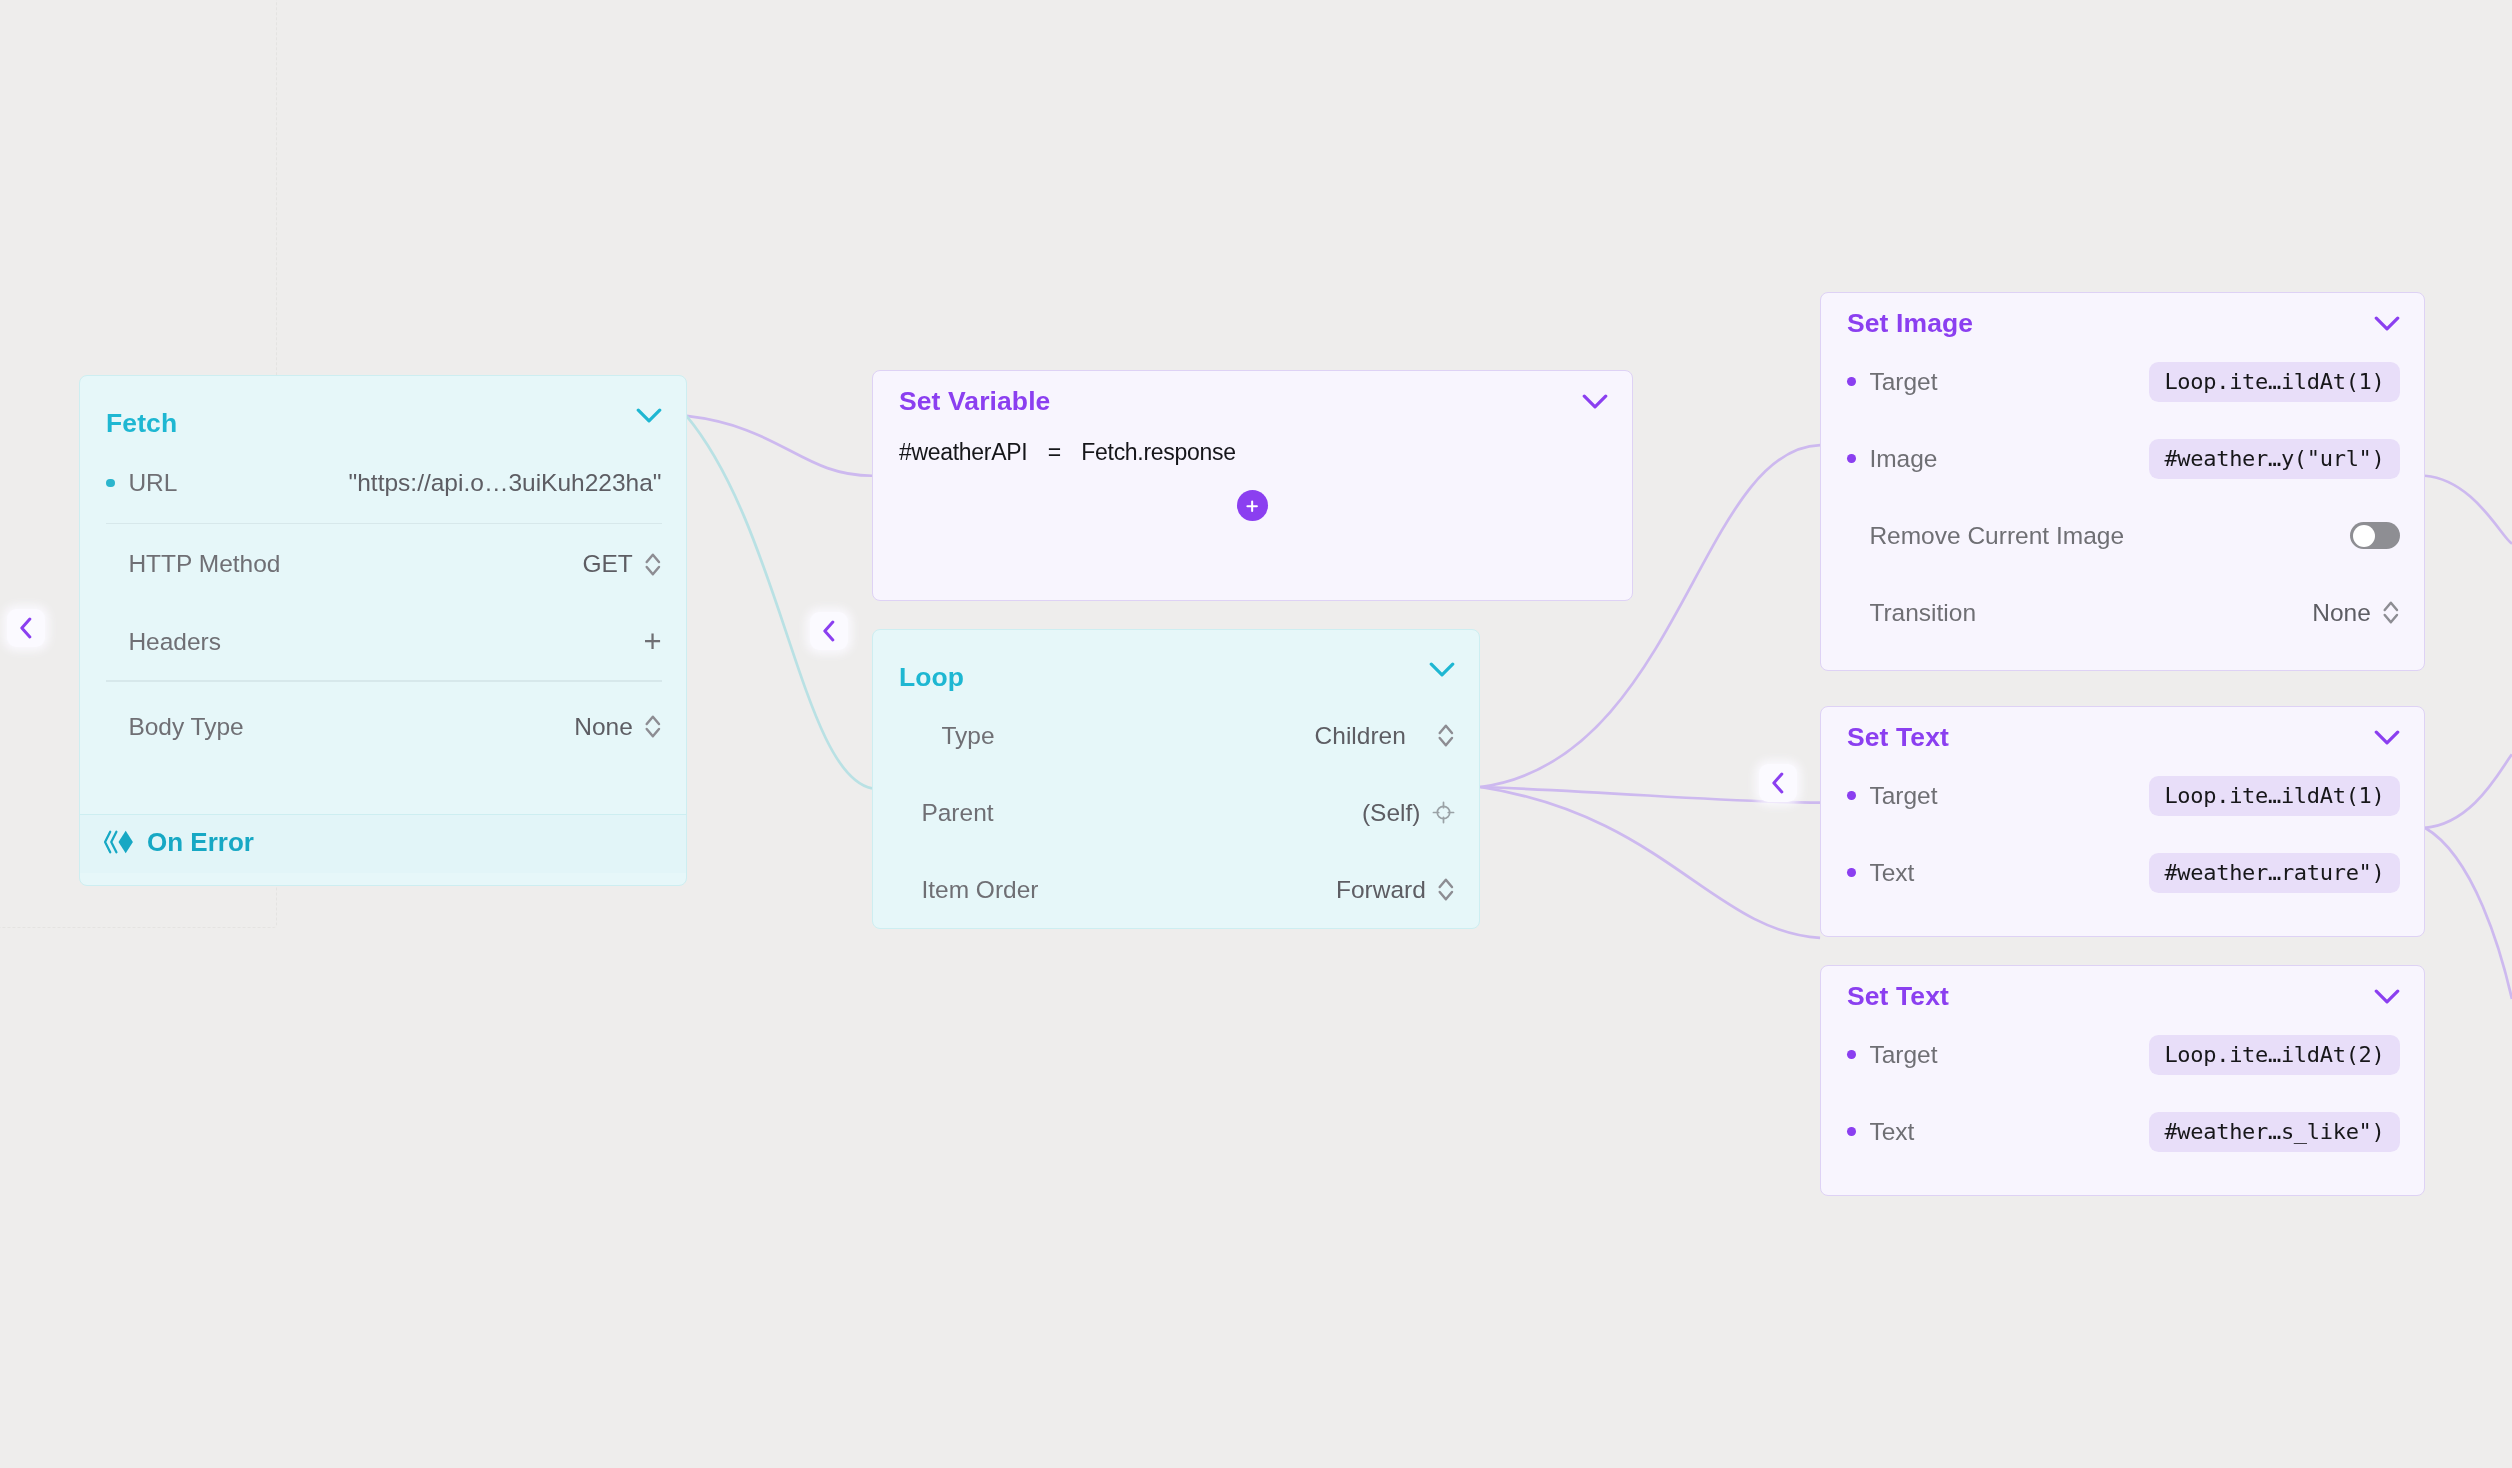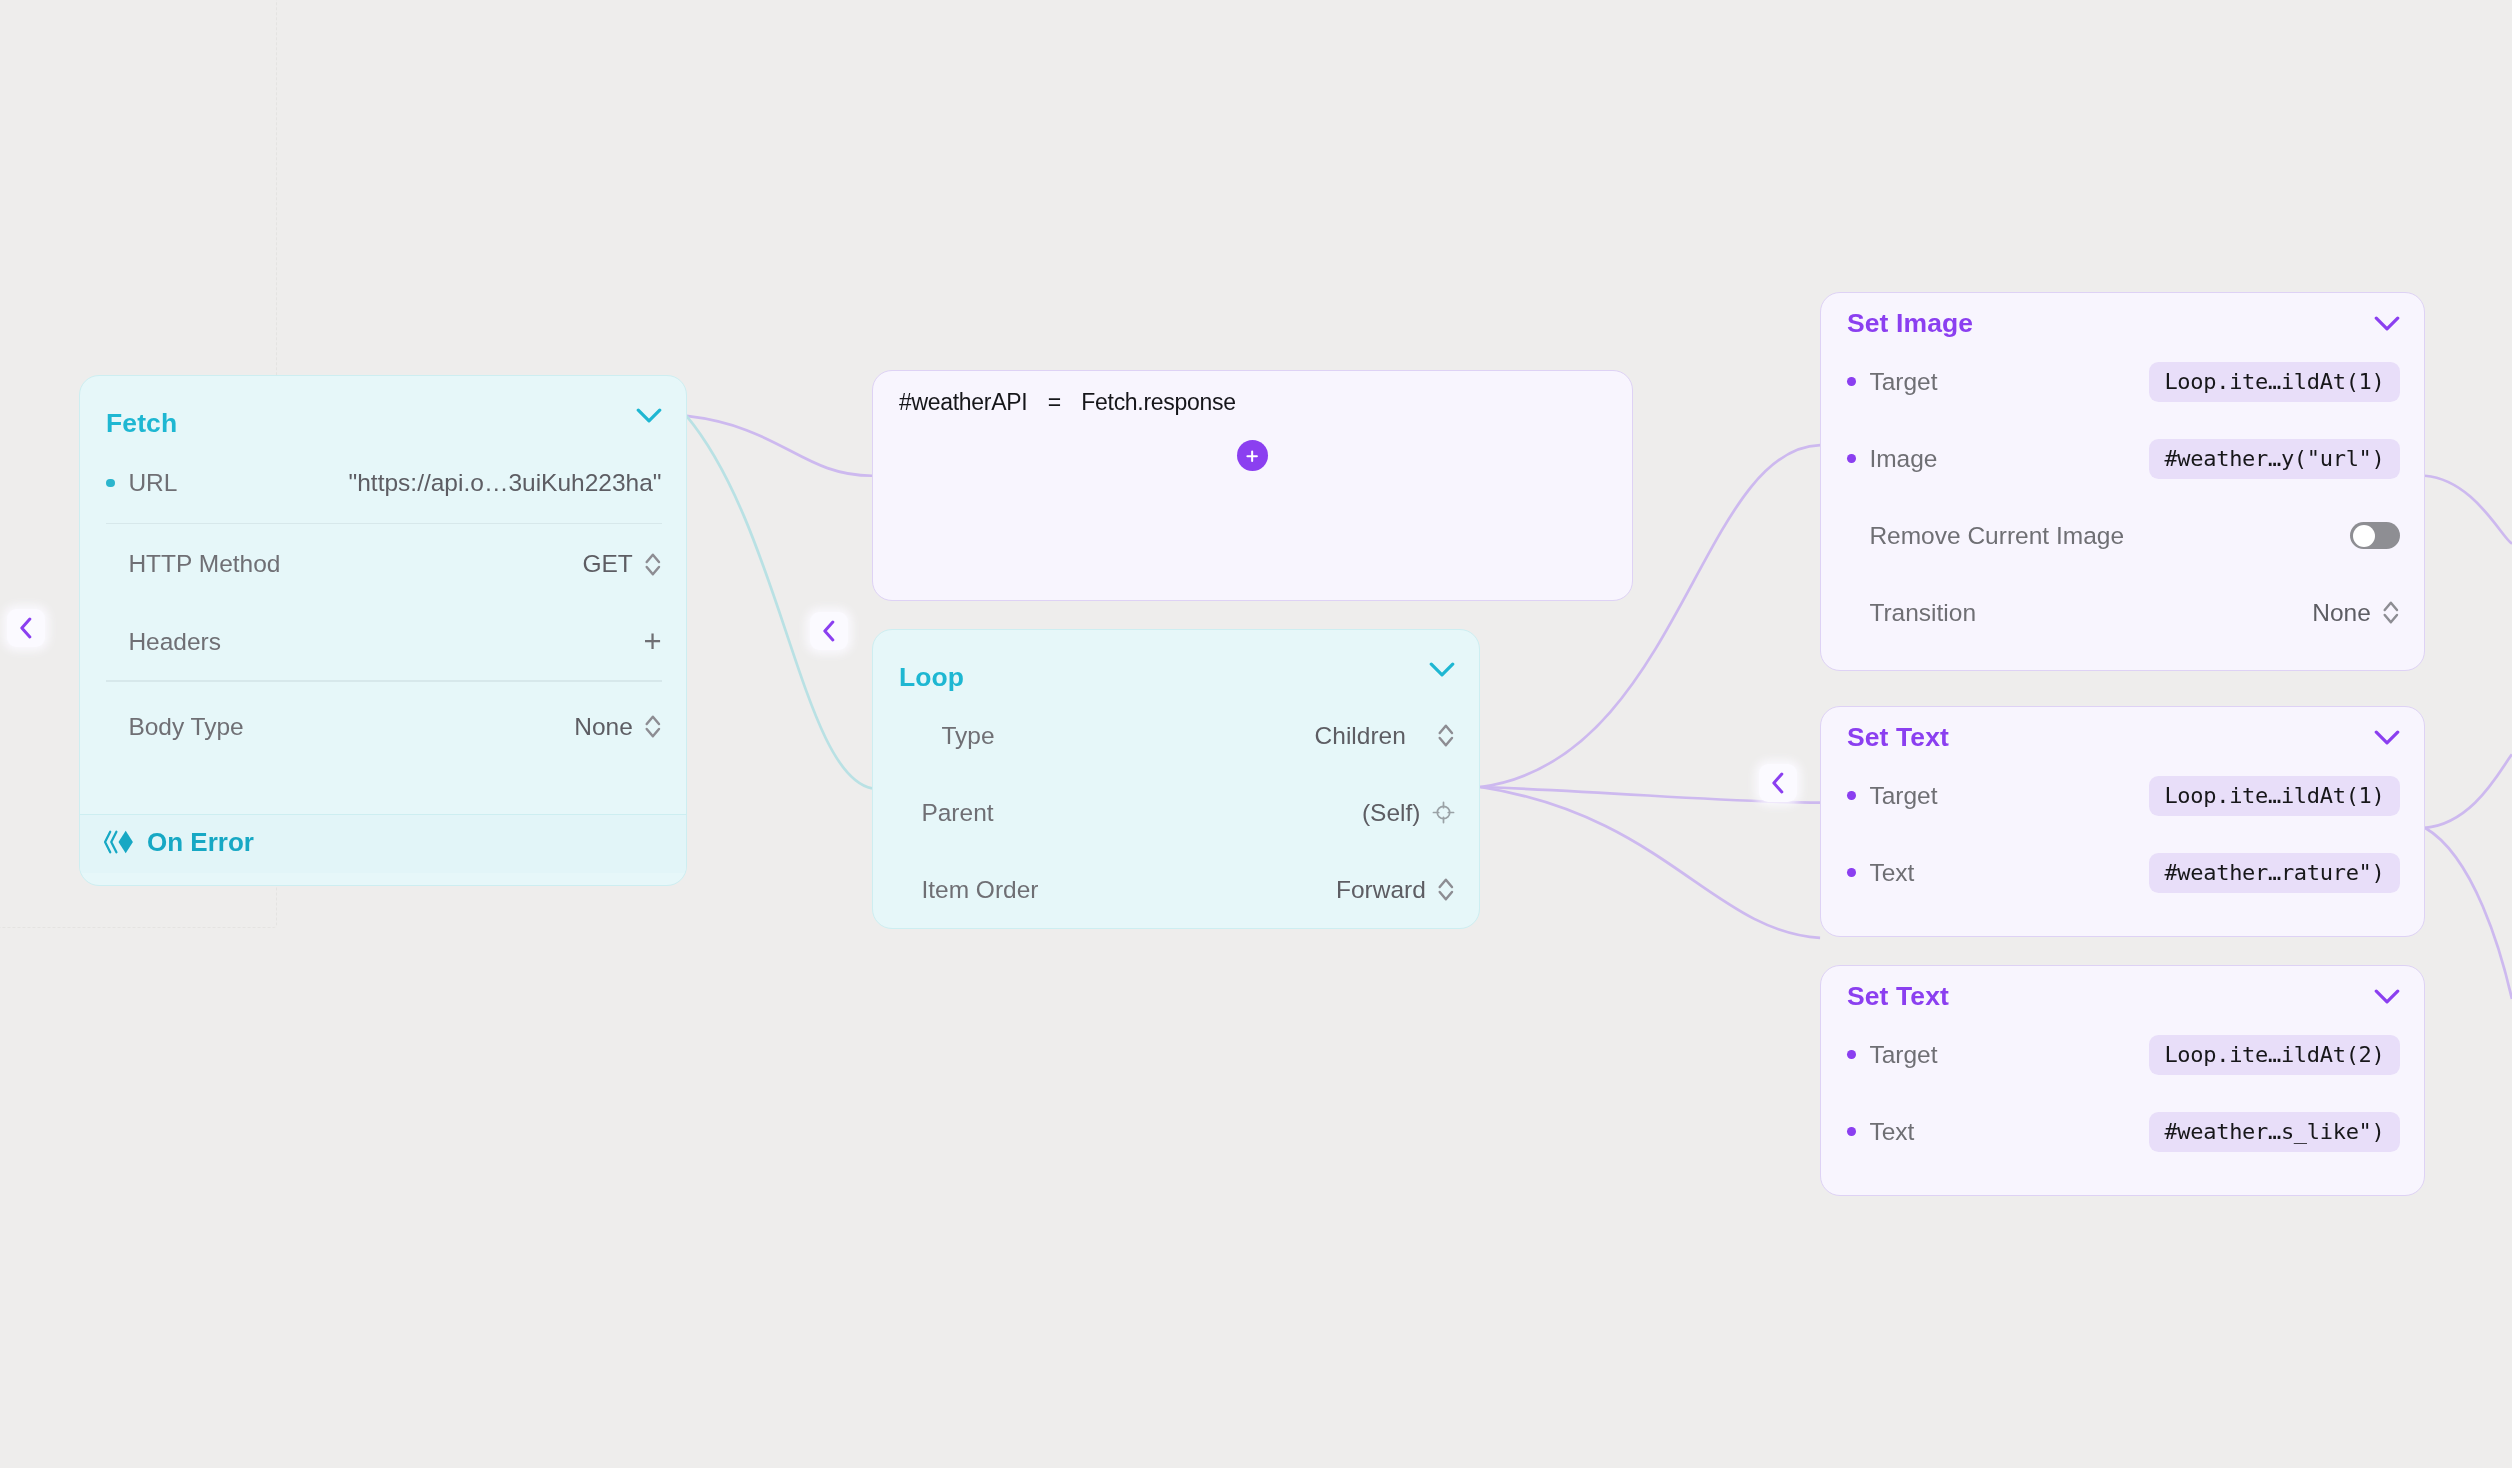--- a/index.html
+++ b/index.html
@@ -25,21 +25,21 @@
   svg.edges {
     position: absolute;
     left: 0; top: 0;
     width: 2512px; height: 1468px;
     pointer-events: none;
   }
 
   
   .node {
     position: absolute;
-    border-radius: 20px;
+    border-radius: 8px;
     box-sizing: border-box;
     overflow: hidden;
   }
   .node.teal {
     background: #e6f7f9;
     border: 1.4px solid #cdeef1;
   }
   .node.purple {
     background: #f8f5fe;
     border: 1.4px solid #ded2f5;
@@ -259,20 +259,26 @@
       <svg width="33" height="30" viewBox="0 0 32 28">
         <path d="M7 4 L2 14 L7 24" fill="none" stroke="#17a8c4" stroke-width="2.2" stroke-linecap="round" stroke-linejoin="round"></path>
         <path d="M13 4 L8 14 L13 24" fill="none" stroke="#17a8c4" stroke-width="2.2" stroke-linecap="round" stroke-linejoin="round"></path>
         <path d="M22 3 L29 14 L22 25 L15 14 Z" fill="#17a8c4"></path>
       </svg>
       <span class="oe-label">On Error</span>
     </div>
   </div>
 
   <div class="node purple" style="left:872px; top:370px; width:761px; height:231px;">
+    <div class="node-header">
+      <span class="node-title">Set Variable</span>
+      <svg class="chev-down" viewBox="0 0 24 14">
+        <path d="M2 2 L12 12 L22 2" fill="none" stroke="#8b3ff0" stroke-width="3" stroke-linecap="round" stroke-linejoin="round"></path>
+      </svg>
+    </div>
     <div class="assign-line">
       <span>#weatherAPI</span>
       <span class="eq">=</span>
       <span>Fetch.response</span>
     </div>
     <div class="add-btn-wrap">
       <div class="add-btn">
         <svg width="16.3" height="16.3" viewBox="0 0 24 24">
           <path d="M12 5 L12 19 M5 12 L19 12" stroke="#ffffff" stroke-width="3" stroke-linecap="round"></path>
         </svg>

